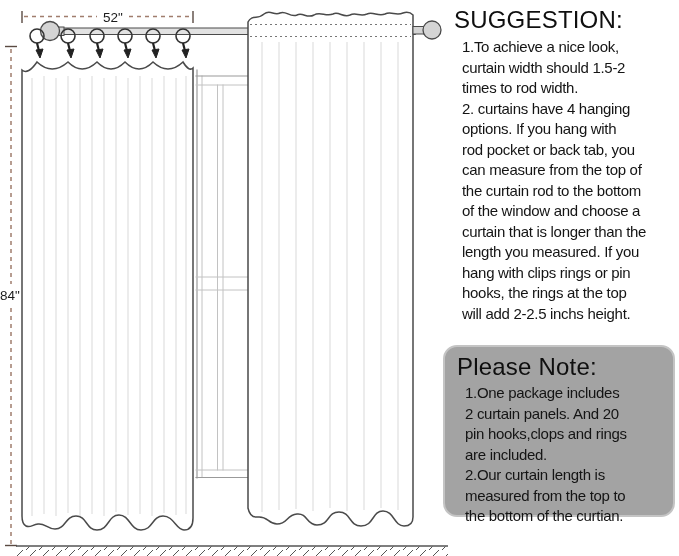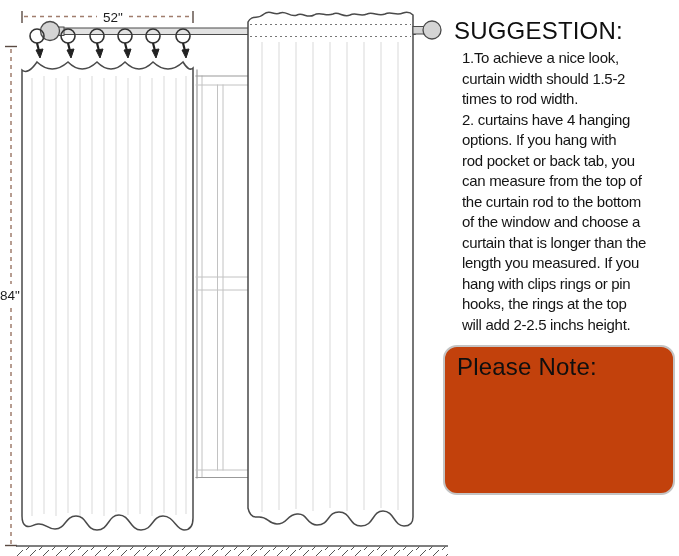--- a/index.html
+++ b/index.html
@@ -6,35 +6,35 @@
   body{
     position:relative;
     width:679px;height:556px;
     overflow:hidden;
     font-family:"Liberation Sans", sans-serif;
     color:#111;
   }
   .drawing{position:absolute;left:0;top:0;}
   .dim-label{font-size:13.5px;fill:#1c1c1c;}
   .textcol{
-    position:absolute;left:452px;top:17px;width:226px;
+    position:absolute;left:452px;top:6px;width:226px;
   }
   .headline{
     font-size:24px;line-height:28px;letter-spacing:0.2px;
     font-weight:400;color:#0f0f0f;margin:0 0 3px 2px;
   }
   .bodytext{
     font-size:15px;line-height:20.5px;letter-spacing:-0.3px;
     color:#141414;white-space:pre-line;margin-left:10px;
   }
   .notebox{
-    position:absolute;left:443px;top:345px;width:232px;height:150px;
+    position:absolute;left:443px;top:345px;width:232px;height:172px;
     box-sizing:border-box;
     border:2px solid #c4c4c4;border-radius:14px;
-    background:#c2410c;
+    background:#a3a3a3;
     padding:6px 10px;
   }
   .notebox .headline{margin:0 0 2px 2px;}
 </style>
 </head>
 <body>
 
 <svg class="drawing" width="455" height="556" viewBox="0 0 455 556">
   <defs>
     <pattern id="hatch" width="13" height="10" patternUnits="userSpaceOnUse">
@@ -193,13 +193,20 @@
 of the window and choose a
 curtain that is longer than the
 length you measured. If you
 hang with clips rings or pin
 hooks, the rings at the top
 will add 2-2.5 inchs height.</div>
 </div>
 
 <div class="notebox">
   <div class="headline">Please Note:</div>
+  <div class="bodytext">1.One package includes
+2 curtain panels. And 20
+pin hooks,clops and rings
+are included.
+2.Our curtain length is
+measured from the top to
+the bottom of the curtian.</div>
 </div>
 
 </body></html>

